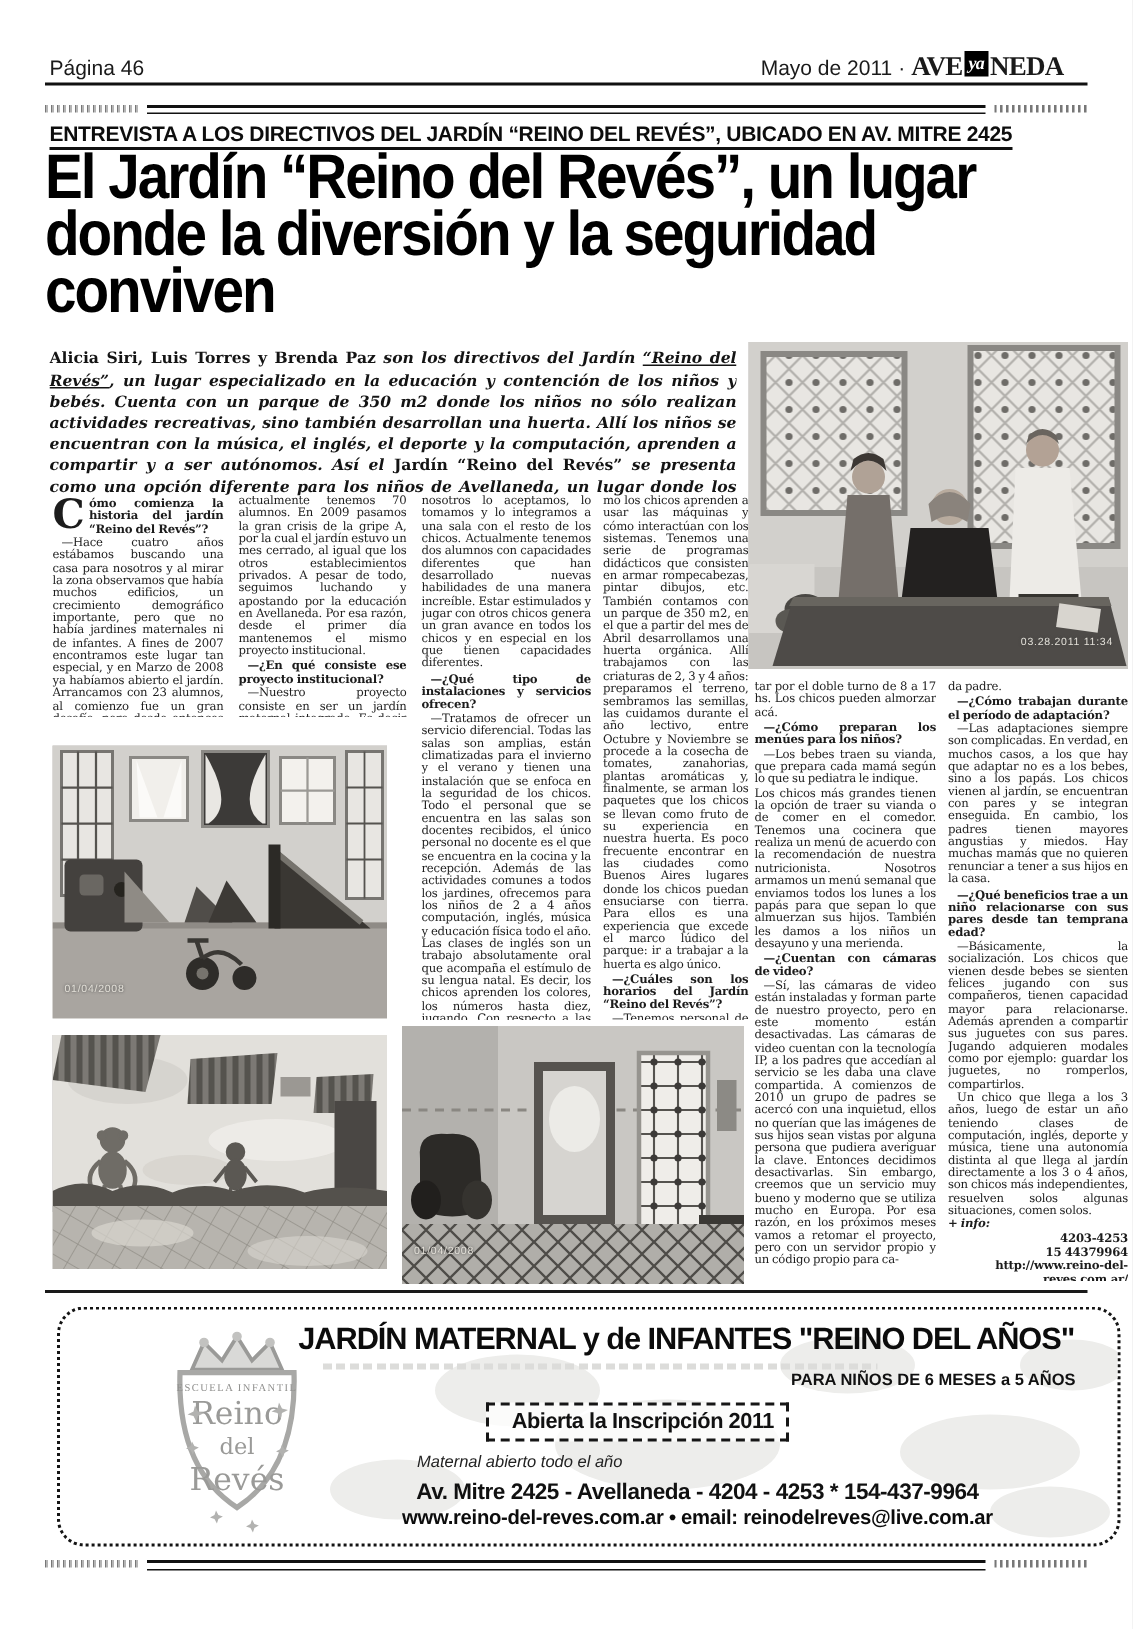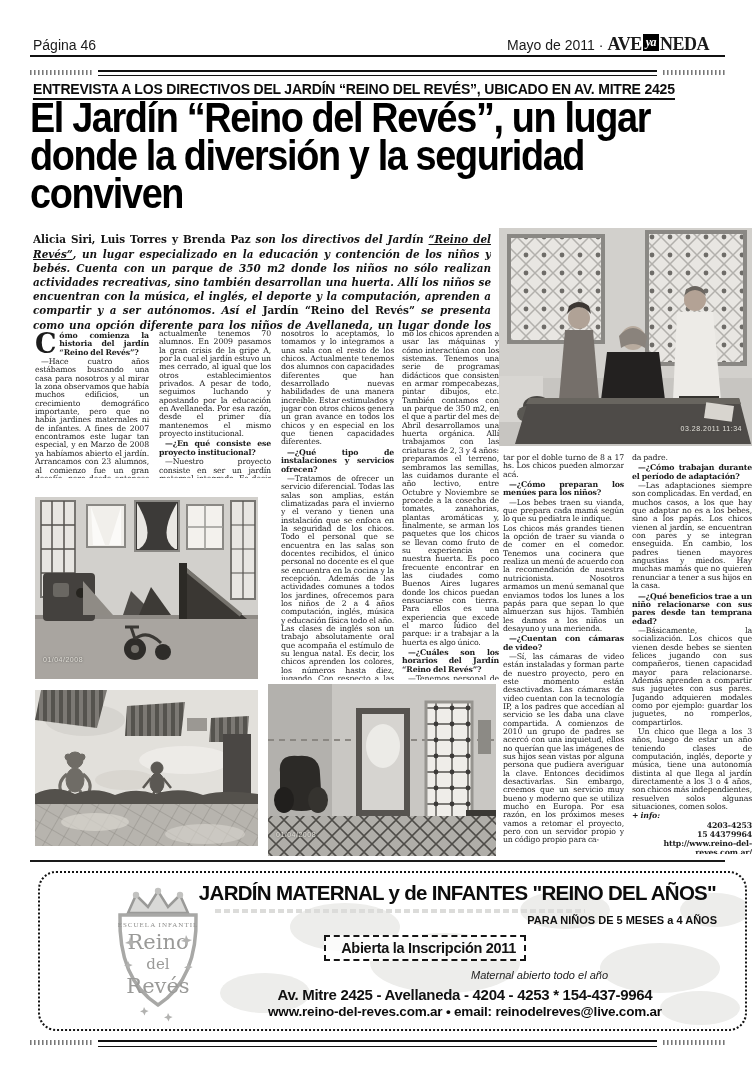--- a/index.html
+++ b/index.html
@@ -56,21 +56,21 @@
   .ad{position:absolute;left:38px;top:871px;width:705px;height:156px;border:2px dotted #141414;border-radius:18px;
       background:#fff;overflow:hidden;}
   .cloud{position:absolute;background:#ededeb;border-radius:50%;}
   .ad-title{position:absolute;left:145px;right:15px;top:8px;text-align:center;
             font:bold 20.5px "Liberation Sans",sans-serif;letter-spacing:-0.7px;color:#0c0c0c;z-index:2;}
   .ad-title-squiggle{position:absolute;left:175px;width:370px;top:36px;height:4px;z-index:1;
             background:repeating-linear-gradient(90deg,#dcdcda 0 6px,transparent 6px 9px);}
   .ad-sub{position:absolute;right:28px;top:41px;font:bold 11px "Liberation Sans",sans-serif;color:#111;z-index:2;}
   .ad-box{position:absolute;left:284px;top:62px;width:182px;border:2px dashed #161616;padding:3px 8px;text-align:right;
           font:bold 14.5px "Liberation Sans",sans-serif;letter-spacing:-0.3px;background:rgba(255,255,255,.75);z-index:2;}
-  .ad-note{position:absolute;left:248px;width:320px;top:96px;text-align:right;
+  .ad-note{position:absolute;left:238px;width:320px;top:96px;text-align:left;
            font:italic 11px "Liberation Sans",sans-serif;color:#222;z-index:2;}
   .ad-addr{position:absolute;left:170px;right:25px;top:113px;text-align:center;
            font:bold 15px "Liberation Sans",sans-serif;letter-spacing:-0.3px;z-index:2;}
   .ad-web{position:absolute;left:170px;right:25px;top:131px;text-align:center;
           font:bold 13.5px "Liberation Sans",sans-serif;letter-spacing:-0.2px;z-index:2;}
   .ad-web a{color:#0c0c0c;text-decoration:none;}
   .ad-logo{position:absolute;left:58px;top:14px;width:120px;height:138px;z-index:2;}
   .footer-orn{top:1040px;}
   .footer-rule{position:absolute;left:98px;right:98px;top:1040px;height:4px;border-top:2.5px solid #111;border-bottom:1px solid #111;}
 </style>
@@ -328,21 +328,21 @@
         <path d="M88,48 l2,4 4,1 -4,2 -1,4 -2-4 -4-1 4-2 Z"></path>
         <path d="M30,74 l1.6,3 3,1 -3,1.6 -1,3 -1.6-3 -3-1 3-1.6 Z"></path>
         <path d="M90,76 l1.6,3 3,1 -3,1.6 -1,3 -1.6-3 -3-1 3-1.6 Z"></path>
         <path d="M46,120 l1.6,3 3,1 -3,1.6 -1,3 -1.6-3 -3-1 3-1.6 Z"></path>
         <path d="M70,126 l1.6,3 3,1 -3,1.6 -1,3 -1.6-3 -3-1 3-1.6 Z"></path>
       </g>
     </svg>
 
     <div class="ad-title">JARDÍN MATERNAL y de INFANTES "REINO DEL AÑOS"</div>
     <div class="ad-title-squiggle"></div>
-    <div class="ad-sub">PARA NIÑOS DE 5 MESES a 4 AÑOS</div>
+    <div class="ad-sub">PARA NIÑOS DE 6 MESES a 5 AÑOS</div>
     <div class="ad-box">Abierta la Inscripción 2011</div>
     <div class="ad-note">Maternal abierto todo el año</div>
     <div class="ad-addr">Av. Mitre 2425 - Avellaneda - 4204 - 4253 * 154-437-9964</div>
     <div class="ad-web"><a href="#">www.reino-del-reves.com.ar • email: reinodelreves@live.com.ar</a></div>
   </div>
 
   <div class="orn l footer-orn"></div>
   <div class="orn r footer-orn"></div>
   <div class="footer-rule"></div>
 

